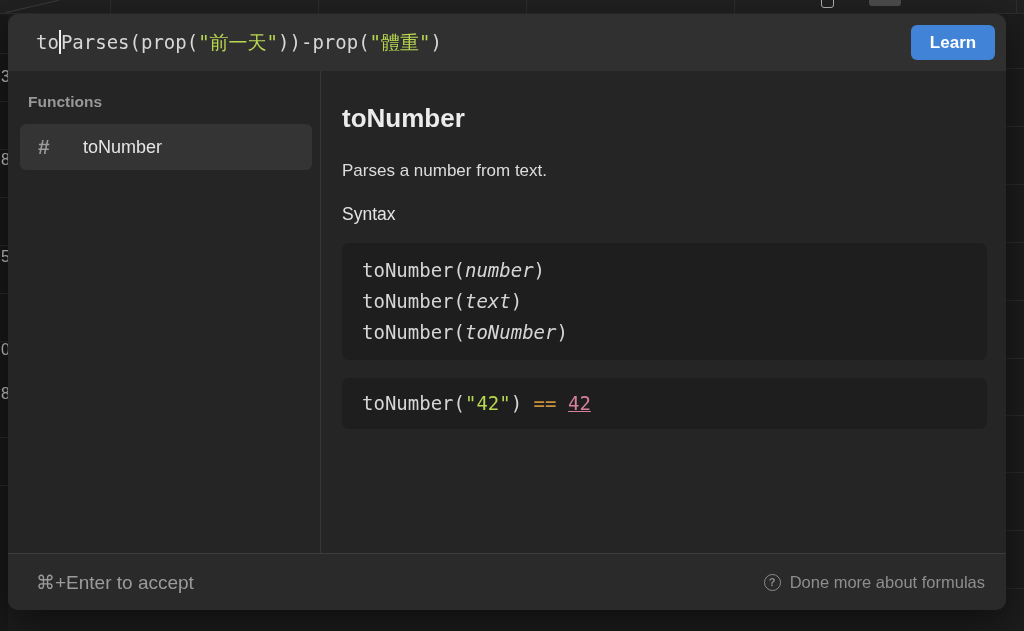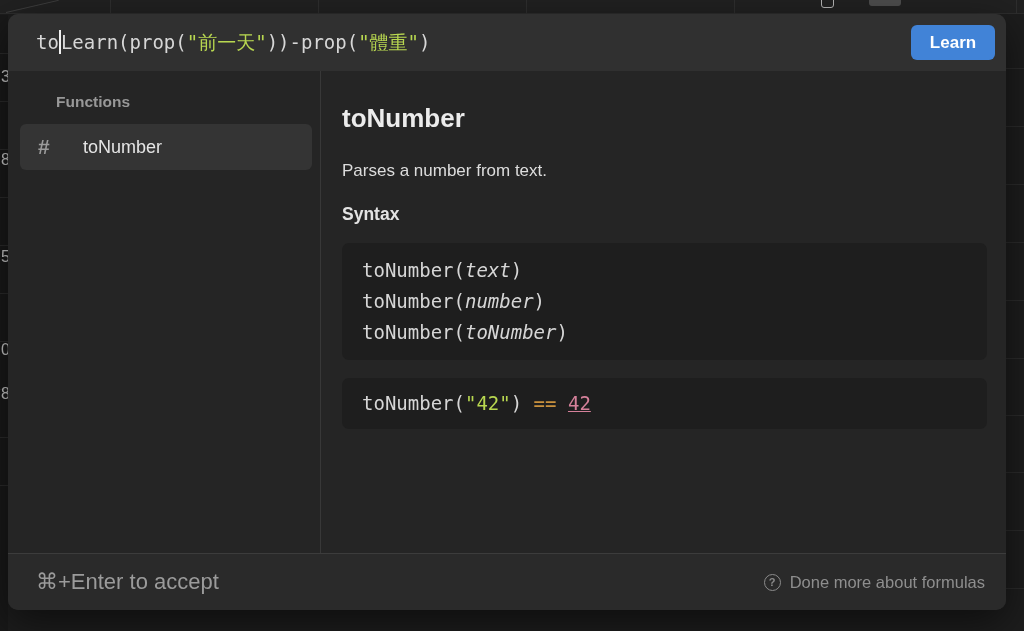--- a/index.html
+++ b/index.html
@@ -51,46 +51,46 @@
   .tk-arg { font-style:italic; }
   .done-btn { flex:0 0 auto; background:var(--accent-blue); color:#ffffff;
     font-family:"Liberation Sans", sans-serif; font-size:17px; font-weight:700;
     border:none; border-radius:6px; width:84px; height:35px; cursor:pointer; }
 
   
   .modal-body { flex:1 1 auto; display:flex; min-height:0; }
   .sidebar { width:313px; flex:0 0 313px; border-right:1px solid #383838;
     padding-top:23px; }
   .sidebar-label { color:#989898; font-size:15.5px; font-weight:600;
-    padding-left:20px; line-height:16px;margin-left:28px; }
+    padding-left:20px; line-height:16px; }
   .sidebar-item { margin:14px 8px 0 12px; height:46px; border-radius:6px;
     display:flex; align-items:center; padding-left:18px; cursor:pointer; }
   .sidebar-item.selected { background:#343434; }
   .hash-icon { color:#9b9b9b; font-size:21px; font-weight:700; width:24px;
     text-align:left; flex:0 0 24px; }
   .item-label { color:#e5e5e5; font-size:18px; margin-left:21px; }
 
   .docs { flex:1 1 auto; padding:32px 19px 0 21px; min-width:0; }
   .docs-title { margin:0; font-size:26px; line-height:30px; font-weight:700;
     color:#ececec; }
   .docs-desc { margin:27px 0 0; font-size:17px; line-height:22px; color:#dddddd; }
   .docs-h2 { margin:22px 0 0; font-size:17.5px; line-height:21px;
-    font-weight:700; color:#e3e3e3; }
+    font-weight:400; color:#e3e3e3; }
   .code-block { margin-top:18px; background:#1e1e1e; border-radius:7px;
     padding:12px 20px; font-family:"DejaVu Sans Mono", monospace;
     font-size:19px; line-height:31px; color:#d6d6d6; }
   .code-block.examples { padding:10px 20px; }
   .code-line { white-space:pre; }
 
   
   .modal-footer { flex:0 0 57px; height:57px; background:#2a2a2a;
     border-top:1px solid #3c3c3c; border-radius:0 0 10px 10px;
     display:flex; align-items:center; justify-content:space-between;
     padding:0 21px 0 28px; }
-  .footer-hint { color:#9b9b9b; font-size:22px; }
+  .footer-hint { color:#9b9b9b; font-size:19px; }
   .learn-link { display:flex; align-items:center; color:#8e8e8e;
     font-size:16.5px; text-decoration:none; cursor:pointer; }
   .q-icon { width:17px; height:17px; border:1.5px solid #8b8b8b;
     border-radius:50%; display:inline-flex; align-items:center;
     justify-content:center; font-size:11px; font-weight:700; color:#8b8b8b;
     margin-right:9px; flex:0 0 auto; }
 </style>
 </head>
 <body>
 
@@ -132,41 +132,41 @@
   <div class="bg-row" style="top:343px"></div>
   <div class="bg-row" style="top:400px"></div>
   <div class="bg-row" style="top:457px"></div>
   <div class="bg-row" style="top:515px"></div>
   <div class="bg-row" style="top:573px"></div>
 </div>
 
 <div class="modal">
 
   <div class="formula-bar">
-    <div class="formula-text"><span class="tk tk-default">to</span><span class="tk tk-caret"></span><span class="tk tk-default">Learn(prop(</span><span class="tk tk-string">"前一天"</span><span class="tk tk-default">))-prop(</span><span class="tk tk-string">"體重"</span><span class="tk tk-default">)</span></div>
+    <div class="formula-text"><span class="tk tk-default">to</span><span class="tk tk-caret"></span><span class="tk tk-default">Parses(prop(</span><span class="tk tk-string">"前一天"</span><span class="tk tk-default">))-prop(</span><span class="tk tk-string">"體重"</span><span class="tk tk-default">)</span></div>
     <button class="done-btn">Learn</button>
   </div>
 
   <div class="modal-body">
 
     <aside class="sidebar">
       <div class="sidebar-label">Functions</div>
       <div class="sidebar-item selected">
         <span class="hash-icon">#</span>
         <span class="item-label">toNumber</span>
       </div>
     </aside>
 
     <main class="docs">
       <h1 class="docs-title">toNumber</h1>
       <p class="docs-desc">Parses a number from text.</p>
       <h2 class="docs-h2">Syntax</h2>
       <div class="code-block">
+          <div class="code-line"><span class="tk tk-default">toNumber(</span><span class="tk tk-arg">number</span><span class="tk tk-default">)</span></div>
           <div class="code-line"><span class="tk tk-default">toNumber(</span><span class="tk tk-arg">text</span><span class="tk tk-default">)</span></div>
-          <div class="code-line"><span class="tk tk-default">toNumber(</span><span class="tk tk-arg">number</span><span class="tk tk-default">)</span></div>
           <div class="code-line"><span class="tk tk-default">toNumber(</span><span class="tk tk-arg">toNumber</span><span class="tk tk-default">)</span></div>
         </div>
       <div class="code-block examples">
           <div class="code-line"><span class="tk tk-default">toNumber(</span><span class="tk tk-string">"42"</span><span class="tk tk-default">) </span><span class="tk tk-operator">==</span><span class="tk tk-default"> </span><span class="tk tk-number">42</span></div>
         </div>
     </main>
 
   </div>
 
   <div class="modal-footer">

